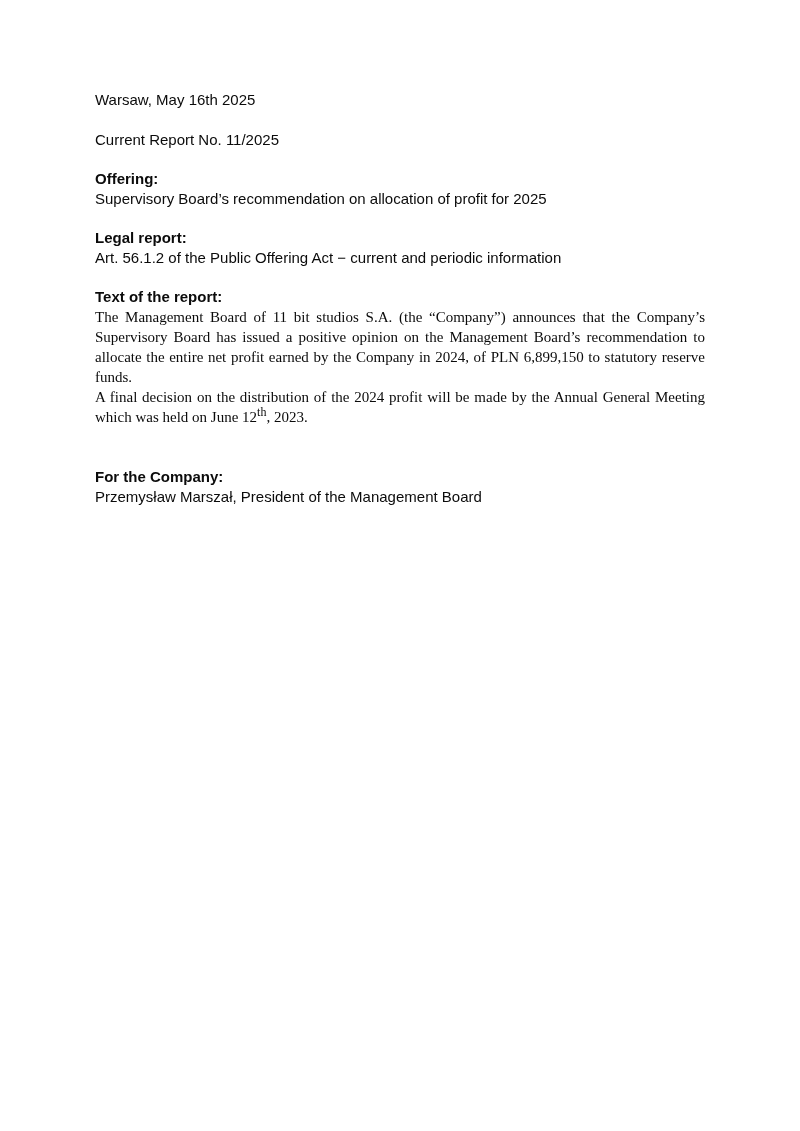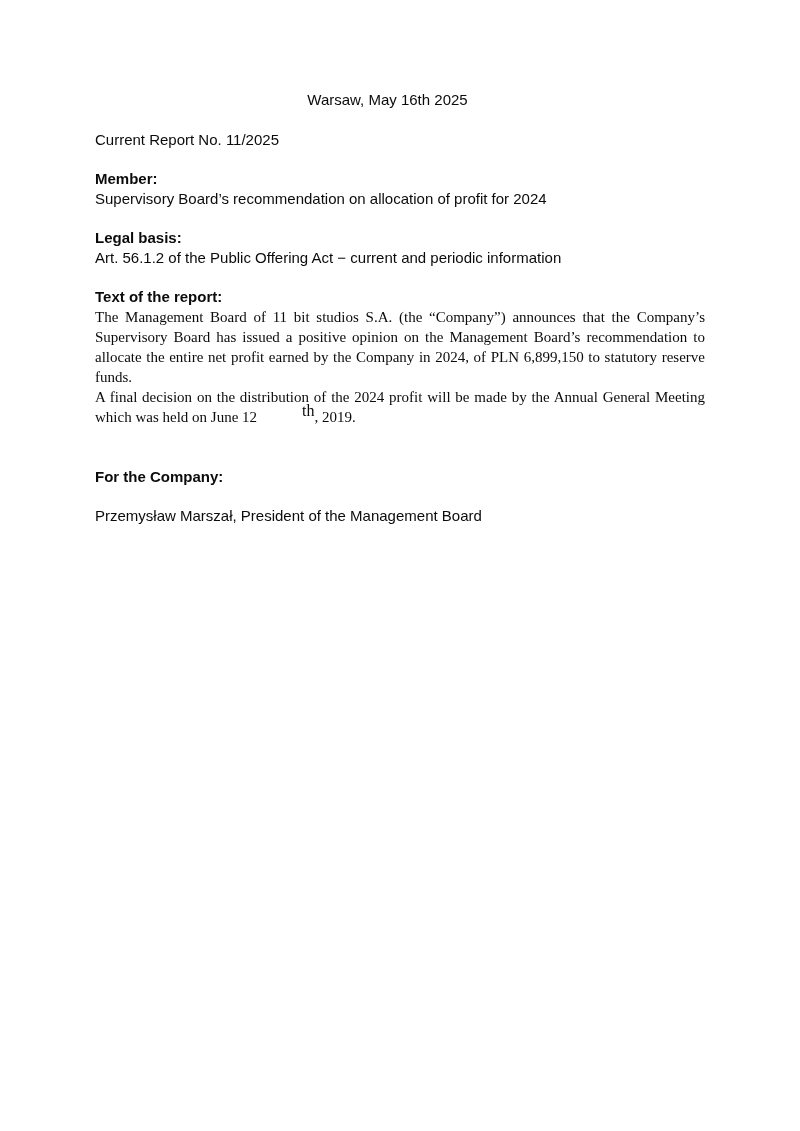--- a/index.html
+++ b/index.html
@@ -14,21 +14,21 @@
   }
   .page {
     width: 800px;
     height: 1131px;
     background: #ffffff;
     padding: 90px 95px 0 95px;
     font-size: 15px;
     line-height: 20px;
   }
   .date-line {
-    text-align: center;
+    text-align: left;
     padding-right: 25px;
   }
   .report-number {
     text-align: left;
     margin-top: 20px;
   }
   .section {
     margin-top: 19px;
   }
   .section-heading {
@@ -36,52 +36,50 @@
   }
   .para-justified {
     text-align: justify;
     text-justify: inter-word;
     font-family: Liberation Serif, serif;
   }
   .signature-block {
     margin-top: 40px;
   }
   .signature-names {
-    margin-top: 19px;
   }
   sup.sup-th {
-    font-size: 16px;
+    font-size: 12px;
     vertical-align: super;
     line-height: 0;
-    margin-left: 45px;
   }
 </style>
 </head>
 <body>
 
 <div class="page">
 
   <div class="date-line">Warsaw, May 16th 2025</div>
 
   <div class="report-number">Current Report No. 11/2025</div>
 
   <div class="section">
-    <div class="section-heading">Member:</div>
-    <div>Supervisory Board’s recommendation on allocation of profit for 2024</div>
+    <div class="section-heading">Offering:</div>
+    <div>Supervisory Board’s recommendation on allocation of profit for 2025</div>
   </div>
 
   <div class="section">
-    <div class="section-heading">Legal basis:</div>
+    <div class="section-heading">Legal report:</div>
     <div>Art. 56.1.2 of the Public Offering Act − current and periodic information</div>
   </div>
 
   <div class="section">
     <div class="section-heading">Text of the report:</div>
     <div class="para-justified">The Management Board of 11 bit studios S.A. (the “Company”) announces that the Company’s Supervisory Board has issued a positive opinion on the Management Board’s recommendation to allocate the entire net profit earned by the Company in 2024, of PLN 6,899,150 to statutory reserve funds.</div>
-    <div class="para-justified"><span>A final decision on the distribution of the 2024 profit will be made by the Annual General Meeting which was held on June 12</span><sup class="sup-th">th</sup><span>, 2019.</span></div>
+    <div class="para-justified"><span>A final decision on the distribution of the 2024 profit will be made by the Annual General Meeting which was held on June 12</span><sup class="sup-th">th</sup><span>, 2023.</span></div>
   </div>
 
   <div class="signature-block">
     <div class="section-heading">For the Company:</div>
     <div class="signature-names">
       <div>Przemysław Marszał, President of the Management Board</div>
     </div>
   </div>
 
 </div>

